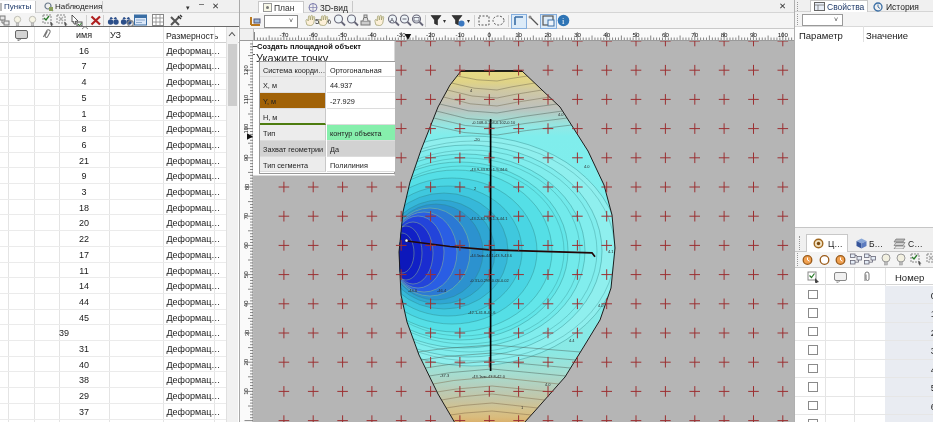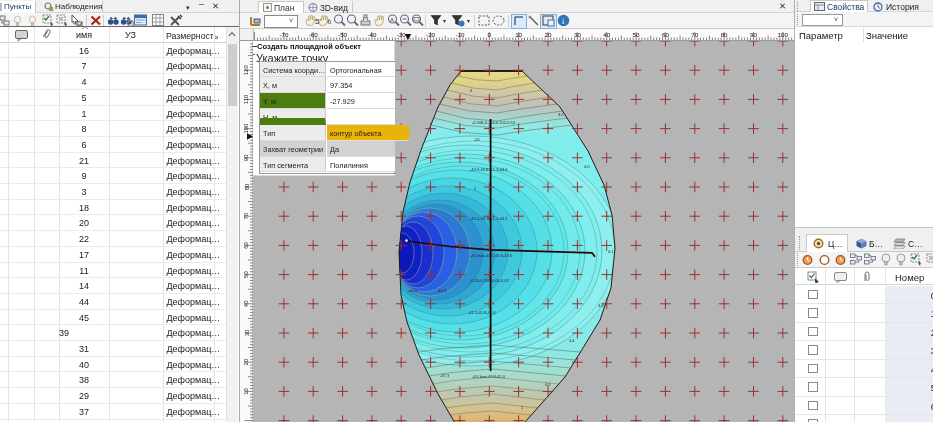--- a/index.html
+++ b/index.html
@@ -87,21 +87,21 @@
   </svg>
 <svg class="abs" style="left:41px;top:28px" width="12" height="13">
     <g transform="rotate(28 6 6.5)">
       <path d="M4 10.5 L4 3 Q4 1.5 5.8 1.5 Q7.6 1.5 7.6 3 L7.6 8 Q7.6 9.5 6.2 9.5 Q4.9 9.5 4.9 8 L4.9 3.5" fill="none" stroke="#777" stroke-width="1"></path>
     </g>
   </svg>
 <div style="position:absolute;left:76px;top:31px;font-size:9px;line-height:1;white-space:nowrap;color:#1a1a1a;">имя</div>
 <svg class="abs" style="left:81px;top:26px" width="8" height="4">
     <path d="M1 3 L4 0.5 L7 3" fill="none" stroke="#777" stroke-width="0.9"></path>
   </svg>
-<div style="position:absolute;left:125px;top:31px;font-size:9px;line-height:1;white-space:nowrap;color:#1a1a1a;">УЗ</div>
+<div style="position:absolute;left:110px;top:31px;font-size:9px;line-height:1;white-space:nowrap;color:#1a1a1a;">УЗ</div>
 <div style="position:absolute;left:166px;top:31.5px;font-size:8.7px;line-height:1;white-space:nowrap;color:#1a1a1a;">Размерность</div>
 <div style="position:absolute;left:7.9px;top:27px;width:1px;height:395px;background:#e4e4e4;"></div>
 <div style="position:absolute;left:34.1px;top:27px;width:1px;height:395px;background:#e4e4e4;"></div>
 <div style="position:absolute;left:59.1px;top:27px;width:1px;height:395px;background:#e4e4e4;"></div>
 <div style="position:absolute;left:109px;top:27px;width:1px;height:395px;background:#e4e4e4;"></div>
 <div style="position:absolute;left:162.8px;top:27px;width:1px;height:395px;background:#e4e4e4;"></div>
 <div style="position:absolute;left:214.2px;top:27px;width:1px;height:395px;background:#e4e4e4;"></div>
 <div style="position:absolute;left:0px;top:57.4px;width:226px;height:1px;background:#ebebeb;"></div>
 <div style="position:absolute;left:59px;top:46.7px;font-size:9px;line-height:1;white-space:nowrap;color:#1a1a1a;width:50px;text-align:center;">16</div>
 <div style="position:absolute;left:166.5px;top:46.7px;font-size:9px;line-height:1;white-space:nowrap;color:#1a1a1a;">Деформац…</div>
@@ -432,27 +432,27 @@
   </svg>
 <div style="position:absolute;left:253px;top:41px;width:142px;height:135px;background:#fff;border-right:1px solid #d8d8d8;border-bottom:1px solid #d8d8d8;"></div>
 <div style="position:absolute;left:252.5px;top:45.5px;width:4px;height:1.2px;background:#333;"></div>
 <div style="position:absolute;left:257px;top:43px;font-size:7.5px;line-height:1;white-space:nowrap;color:#111;font-weight:bold;">Создать площадной объект</div>
 <div style="position:absolute;left:253px;top:54px;width:2px;height:1.2px;background:#555;"></div>
 <div style="position:absolute;left:256px;top:52.5px;font-size:11px;line-height:1;white-space:nowrap;color:#222;">Укажите точку</div>
 <div style="position:absolute;left:259px;top:60.5px;width:135.5px;height:113px;border:1px solid #9a9a9a;font-size:7.3px;color:#222;">
     <div style="position:absolute;left:0;top:0.00px;width:66px;height:15.86px;background:#ececec;border-bottom:1px solid #dcdcdc;border-right:1px solid #c8c8c8;padding:4px 0 0 3px;white-space:nowrap;overflow:hidden;">Система коорди…</div>
     <div style="position:absolute;left:67px;top:0.00px;width:68px;height:15.86px;background:#fff;border-bottom:1px solid #dcdcdc;padding:4px 0 0 3px;white-space:nowrap;overflow:hidden;">Ортогональная</div>
     <div style="position:absolute;left:0;top:15.86px;width:66px;height:15.86px;background:#ececec;border-bottom:1px solid #dcdcdc;border-right:1px solid #c8c8c8;padding:4px 0 0 3px;white-space:nowrap;overflow:hidden;">X, м</div>
-    <div style="position:absolute;left:67px;top:15.86px;width:68px;height:15.86px;background:#fff;border-bottom:1px solid #dcdcdc;padding:4px 0 0 3px;white-space:nowrap;overflow:hidden;">97.354</div>
-    <div style="position:absolute;left:0;top:31.71px;width:66px;height:15.86px;background:#4d7c0f;border-bottom:1px solid #dcdcdc;border-right:1px solid #c8c8c8;padding:4px 0 0 3px;white-space:nowrap;overflow:hidden;">Y, м</div>
+    <div style="position:absolute;left:67px;top:15.86px;width:68px;height:15.86px;background:#fff;border-bottom:1px solid #dcdcdc;padding:4px 0 0 3px;white-space:nowrap;overflow:hidden;">44.937</div>
+    <div style="position:absolute;left:0;top:31.71px;width:66px;height:15.86px;background:#a16207;border-bottom:1px solid #dcdcdc;border-right:1px solid #c8c8c8;padding:4px 0 0 3px;white-space:nowrap;overflow:hidden;">Y, м</div>
     <div style="position:absolute;left:67px;top:31.71px;width:68px;height:15.86px;background:#fff;border-bottom:1px solid #dcdcdc;padding:4px 0 8px 3px;white-space:nowrap;overflow:hidden;">-27.929</div>
-    <div style="position:absolute;left:0;top:47.57px;width:66px;height:15.86px;background:#ececec;border-bottom:7px solid #4d7c0f;border-right:1px solid #c8c8c8;padding:4px 0 0 3px;white-space:nowrap;overflow:hidden;">Н, м</div>
+    <div style="position:absolute;left:0;top:47.57px;width:66px;height:15.86px;background:#ececec;border-bottom:2px solid #4d7c0f;border-right:1px solid #c8c8c8;padding:4px 0 0 3px;white-space:nowrap;overflow:hidden;">Н, м</div>
     <div style="position:absolute;left:67px;top:47.57px;width:68px;height:15.86px;background:#fff;border-bottom:1px solid #dcdcdc;padding:4px 0 0 3px;white-space:nowrap;overflow:hidden;"></div>
     <div style="position:absolute;left:0;top:63.43px;width:66px;height:15.86px;background:#ececec;border-bottom:1px solid #dcdcdc;border-right:1px solid #c8c8c8;padding:4px 0 0 3px;white-space:nowrap;overflow:hidden;">Тип</div>
-    <div style="position:absolute;left:67px;top:63.43px;width:82px;height:15.86px;background:#eab308;border-bottom:1px solid #dcdcdc;padding:4px 0 0 3px;white-space:nowrap;overflow:hidden;">контур объекта</div>
+    <div style="position:absolute;left:67px;top:63.43px;width:68px;height:15.86px;background:#86efac;border-bottom:1px solid #dcdcdc;padding:4px 0 0 3px;white-space:nowrap;overflow:hidden;">контур объекта</div>
     <div style="position:absolute;left:0;top:79.29px;width:66px;height:15.86px;background:#d2d2d2;border-bottom:1px solid #dcdcdc;border-right:1px solid #c8c8c8;padding:4px 0 0 3px;white-space:nowrap;overflow:hidden;">Захват геометрии</div>
     <div style="position:absolute;left:67px;top:79.29px;width:68px;height:15.86px;background:#d2d2d2;border-bottom:1px solid #dcdcdc;padding:4px 0 0 3px;white-space:nowrap;overflow:hidden;">Да</div>
     <div style="position:absolute;left:0;top:95.14px;width:66px;height:15.86px;background:#ececec;border-bottom:1px solid #dcdcdc;border-right:1px solid #c8c8c8;padding:4px 0 0 3px;white-space:nowrap;overflow:hidden;">Тип сегмента</div>
     <div style="position:absolute;left:67px;top:95.14px;width:68px;height:15.86px;background:#fff;border-bottom:1px solid #dcdcdc;padding:4px 0 0 3px;white-space:nowrap;overflow:hidden;">Полилиния</div>
   </div>
 <div style="position:absolute;left:794px;top:0px;width:139px;height:422px;background:#fff;"></div>
 <div style="position:absolute;left:794px;top:0px;width:1px;height:422px;background:#b0b0b0;"></div>
 <div style="position:absolute;left:795px;top:0px;width:138px;height:12px;background:#f0f0f0;border-bottom:1px solid #d5d5d5;"></div>
 <div style="position:absolute;left:810px;top:0px;width:58px;height:12px;background:#fff;border:1px solid #c8c8c8;border-bottom:none;"></div>
 <svg class="abs" style="left:814px;top:2px" width="11" height="9">

